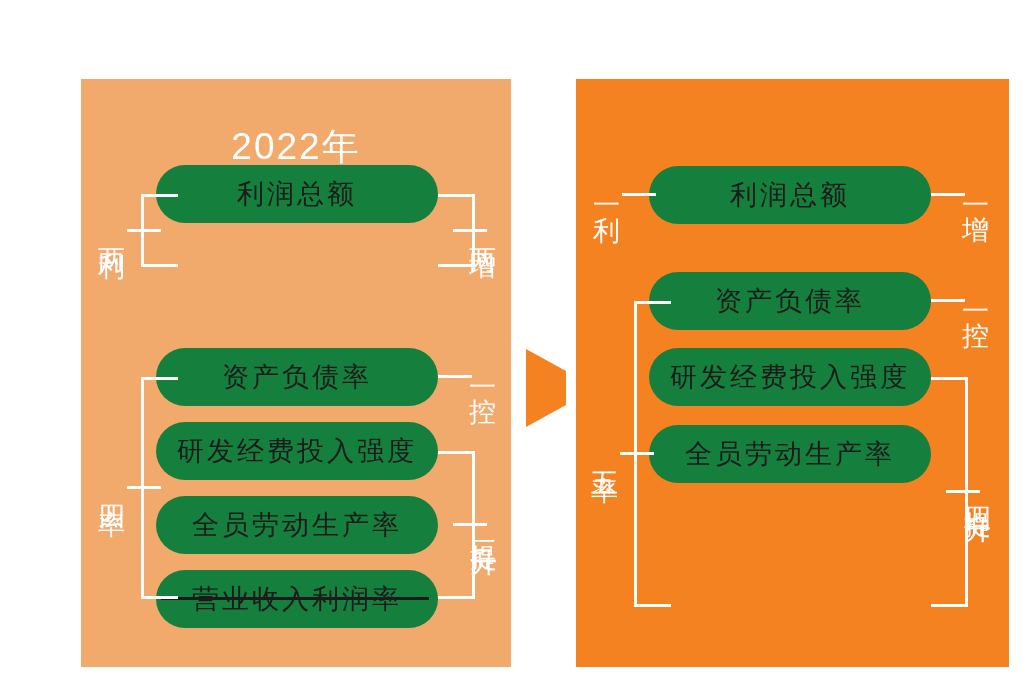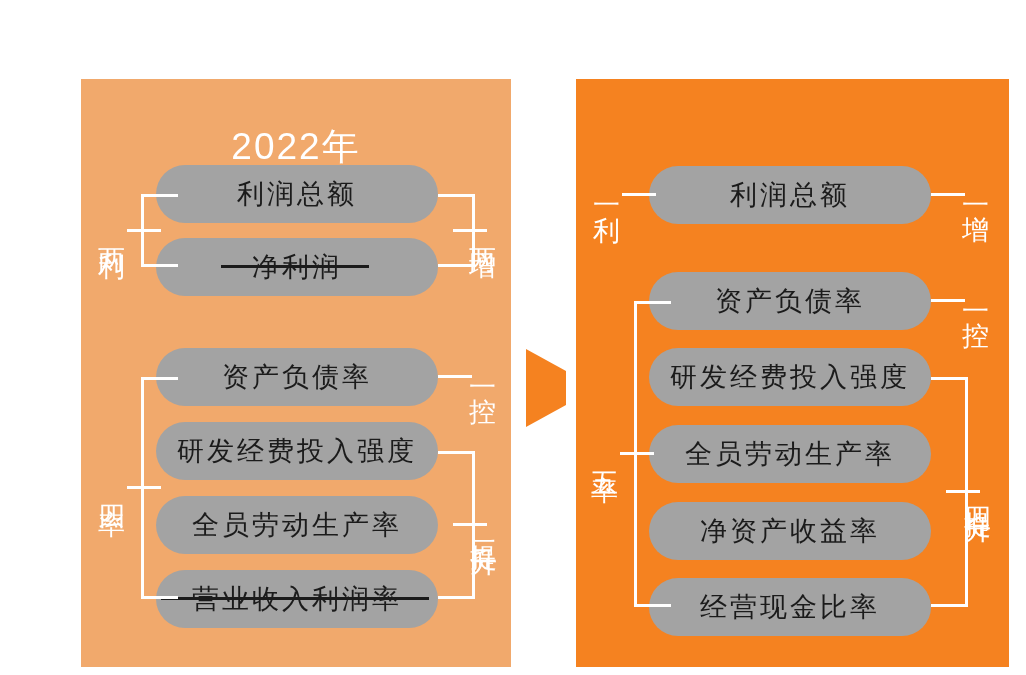--- a/index.html
+++ b/index.html
@@ -31,21 +31,21 @@
     color: #ffffff;
     font-size: 37px;
     font-weight: 400;
     letter-spacing: 2px;
   }
 
   .box {
     position: absolute;
     width: 282px;
     height: 58px;
-    background: #a3a3a3;
+    background: #15803d;
     border-radius: 29px;
     display: flex;
     align-items: center;
     justify-content: center;
     color: #1b1b1b;
     font-size: 27px;
     font-weight: 500;
     letter-spacing: 3px;
     white-space: nowrap;
   }
@@ -111,23 +111,20 @@
 <body>
 
 <div class="canvas">
 
   <section class="panel left">
     <h2 class="panel-title">2022年</h2>
 
     <div class="box" style="top:86px;">
       <span>利润总额</span>
     </div>
-    <div class="box" style="top:159px;">
-      <span class="strike">净利润</span>
-    </div>
 
     <div class="box" style="top:269px;">
       <span>资产负债率</span>
     </div>
     <div class="box" style="top:343px;">
       <span>研发经费投入强度</span>
     </div>
     <div class="box" style="top:417px;">
       <span>全员劳动生产率</span>
     </div>
@@ -165,26 +162,20 @@
 
     <div class="box" style="top:193px;">
       <span>资产负债率</span>
     </div>
     <div class="box" style="top:269px;">
       <span>研发经费投入强度</span>
     </div>
     <div class="box" style="top:346px;">
       <span>全员劳动生产率</span>
     </div>
-    <div class="box" style="top:423px;">
-      <span>净资产收益率</span>
-    </div>
-    <div class="box" style="top:499px;">
-      <span>经营现金比率</span>
-    </div>
 
     <div class="tick" style="left:46px; top:114px; width:27px;"></div>
     <div class="vlabel" style="left:30px; top:116px;">一利</div>
 
     <div class="tick" style="left:355px; top:114px; width:27px;"></div>
     <div class="vlabel" style="left:399px; top:116px;">一增</div>
 
     <div class="tick" style="left:355px; top:220px; width:27px;"></div>
     <div class="vlabel" style="left:399px; top:222px;">一控</div>
 

